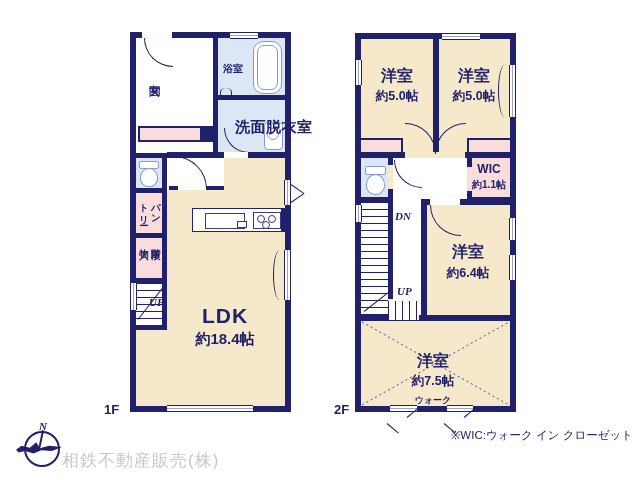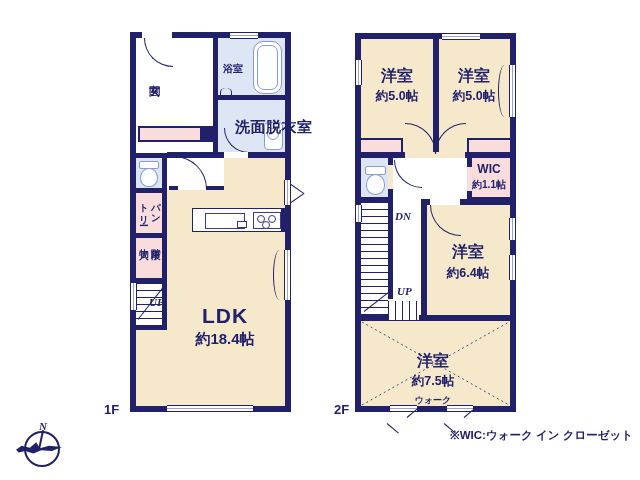--- a/index.html
+++ b/index.html
@@ -183,15 +183,16 @@
     <div class="txt ctr" style="left:72px;top:355px;font-size:9px;">ウォーク</div>
   </div>
   <div class="lbl-floor" style="left:334px;top:402px;">2F</div>
 
   <div style="position:absolute;left:16px;top:421px;width:48px;height:48px;">
     <div style="position:absolute;left:8px;top:10px;width:32px;height:32px;border:2.5px solid var(--navy);border-radius:50%;"></div>
     <div class="txt" style="left:23px;top:-1px;font-size:11px;font-family:'Liberation Serif',serif;font-style:italic;">N</div>
     <div style="position:absolute;left:24px;top:9px;width:1.5px;height:20px;background:var(--navy);transform:rotate(12deg);"></div>
     <div style="position:absolute;left:0px;top:20px;width:46px;height:16px;background:var(--navy);clip-path:polygon(0 55%,12% 30%,30% 42%,44% 8%,52% 45%,72% 30%,100% 38%,78% 62%,55% 58%,38% 78%,20% 62%,6% 72%);"></div>
   </div>
-  <div class="txt" style="left:383px;top:427px;width:250px;text-align:right;font-size:11.5px;font-weight:700;white-space:nowrap;">※WIC:ウォーク イン クローゼット</div>
+  <div class="txt" style="left:62px;top:449px;font-size:17px;font-weight:400;color:var(--gray);letter-spacing:1px;">相鉄不動産販売(株)</div>
+  <div class="txt" style="left:383px;top:427px;width:250px;text-align:right;font-size:11.5px;font-weight:400;white-space:nowrap;">※WIC:ウォーク イン クローゼット</div>
 
 </div>
 
 </body></html>

